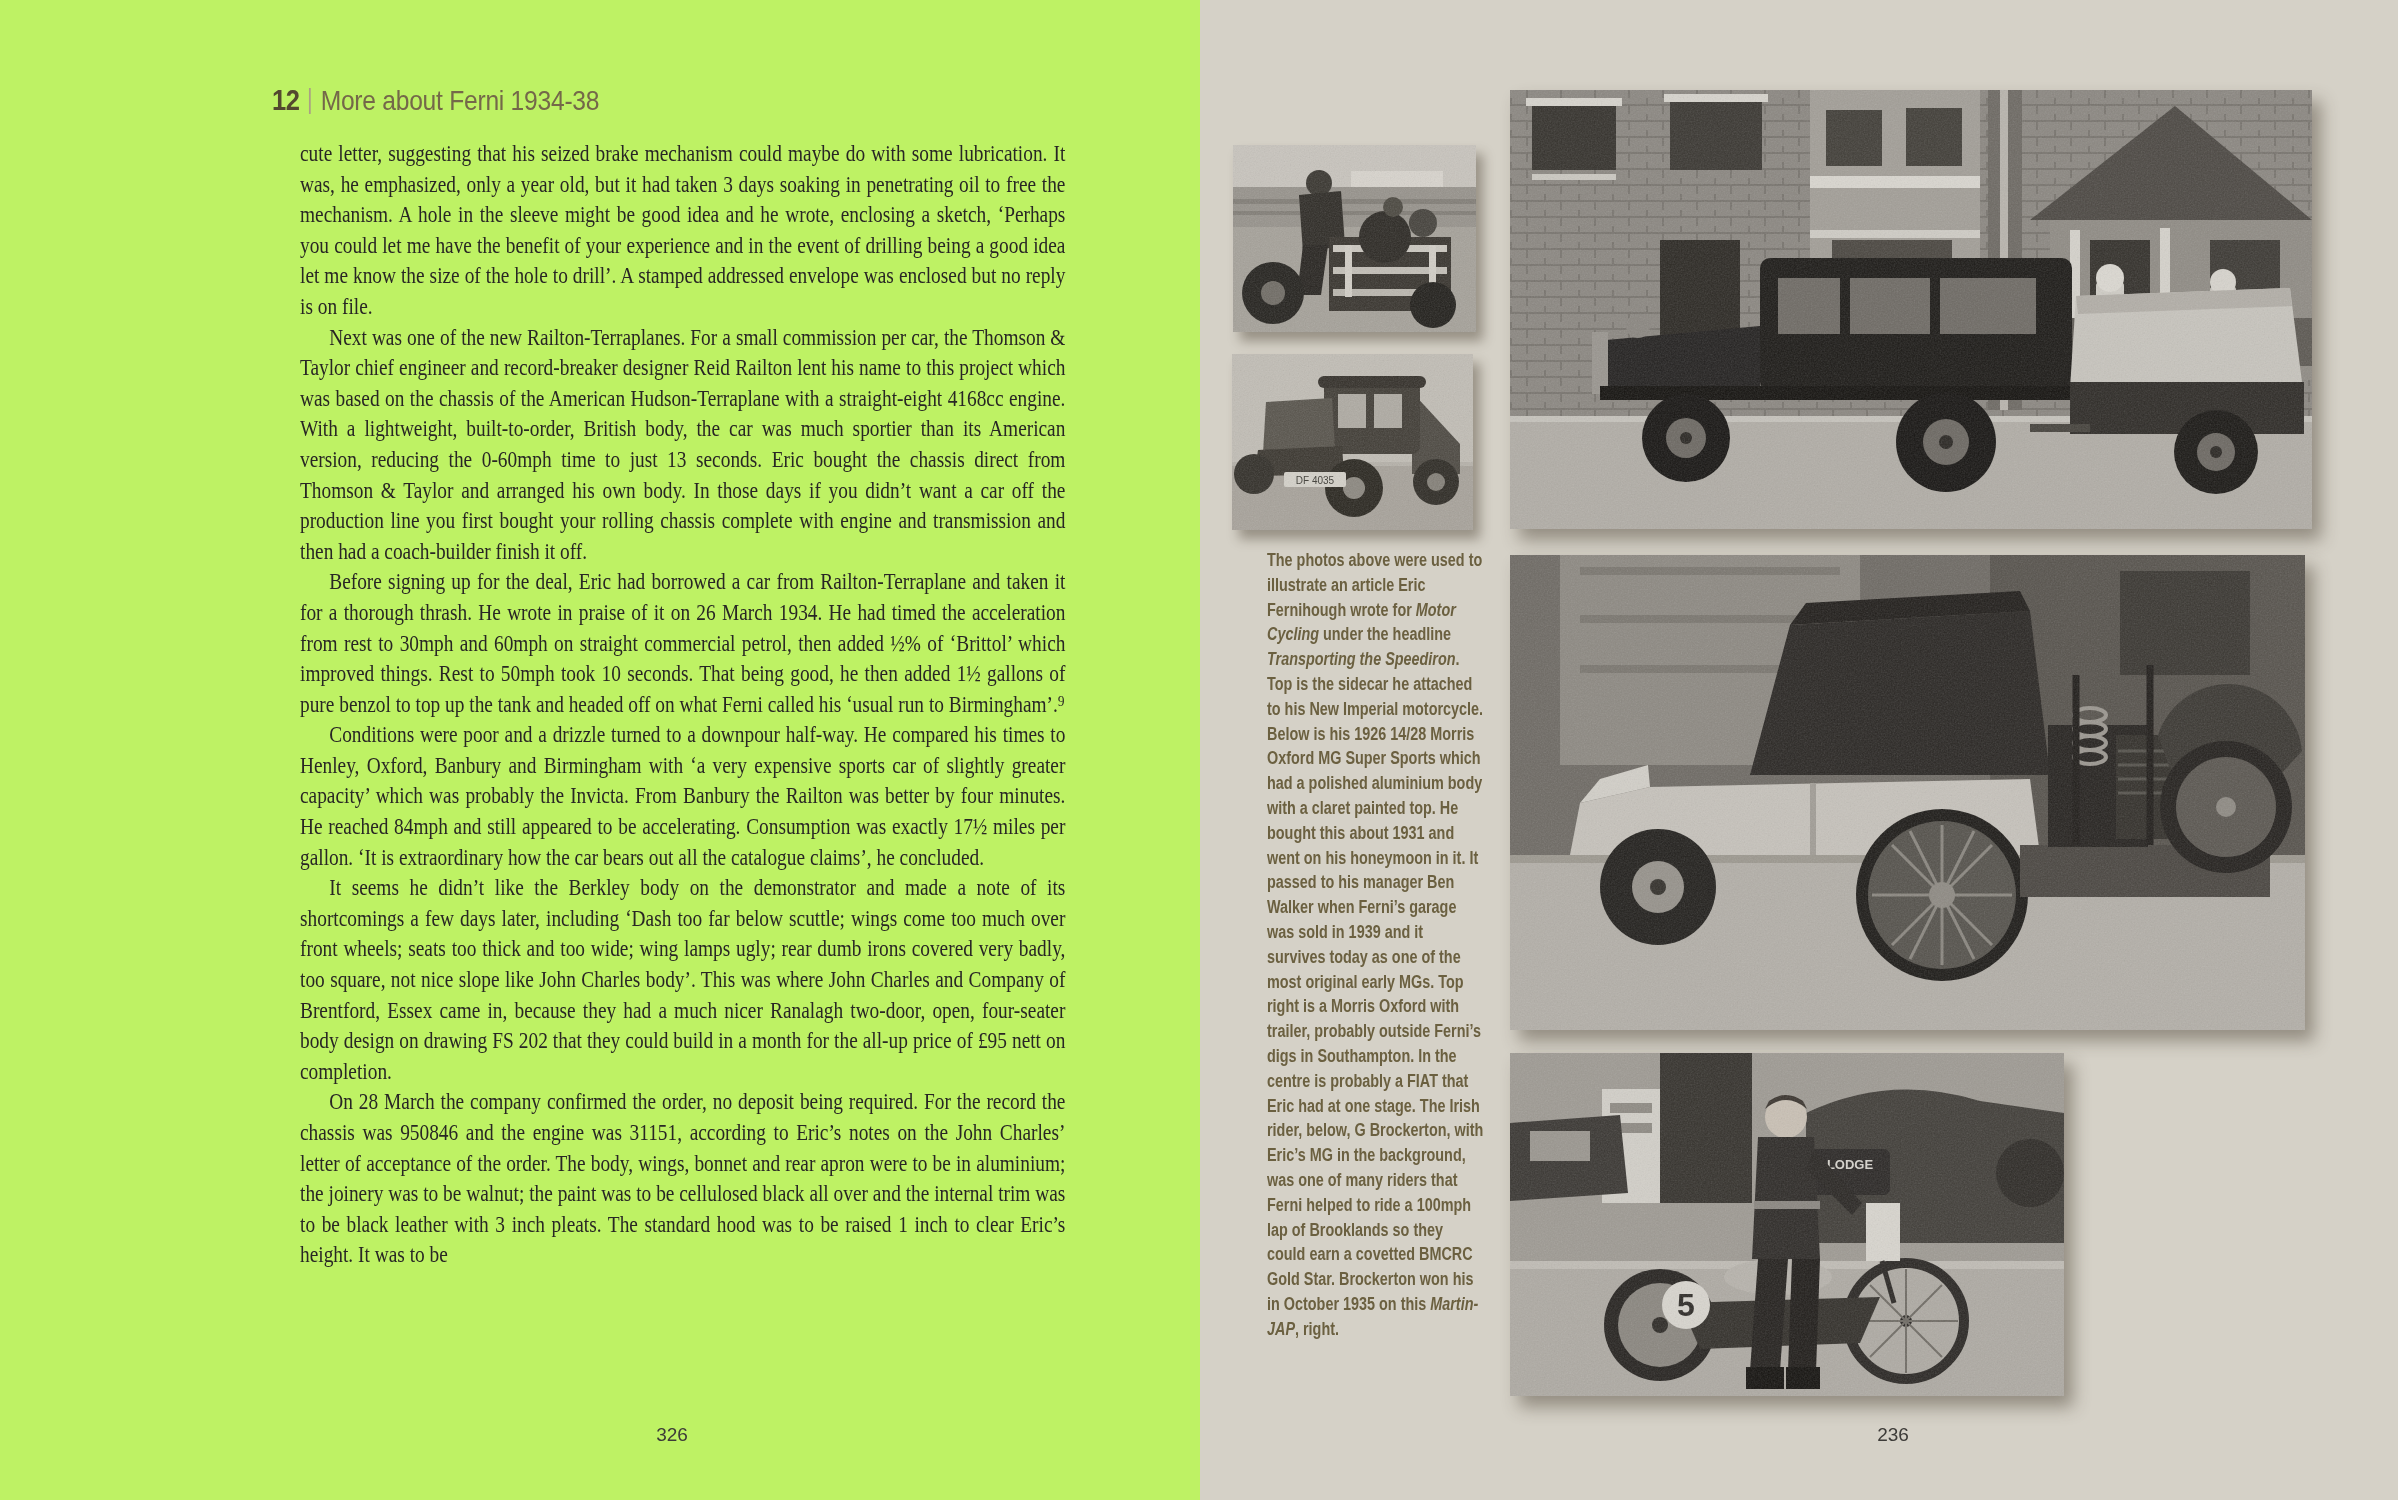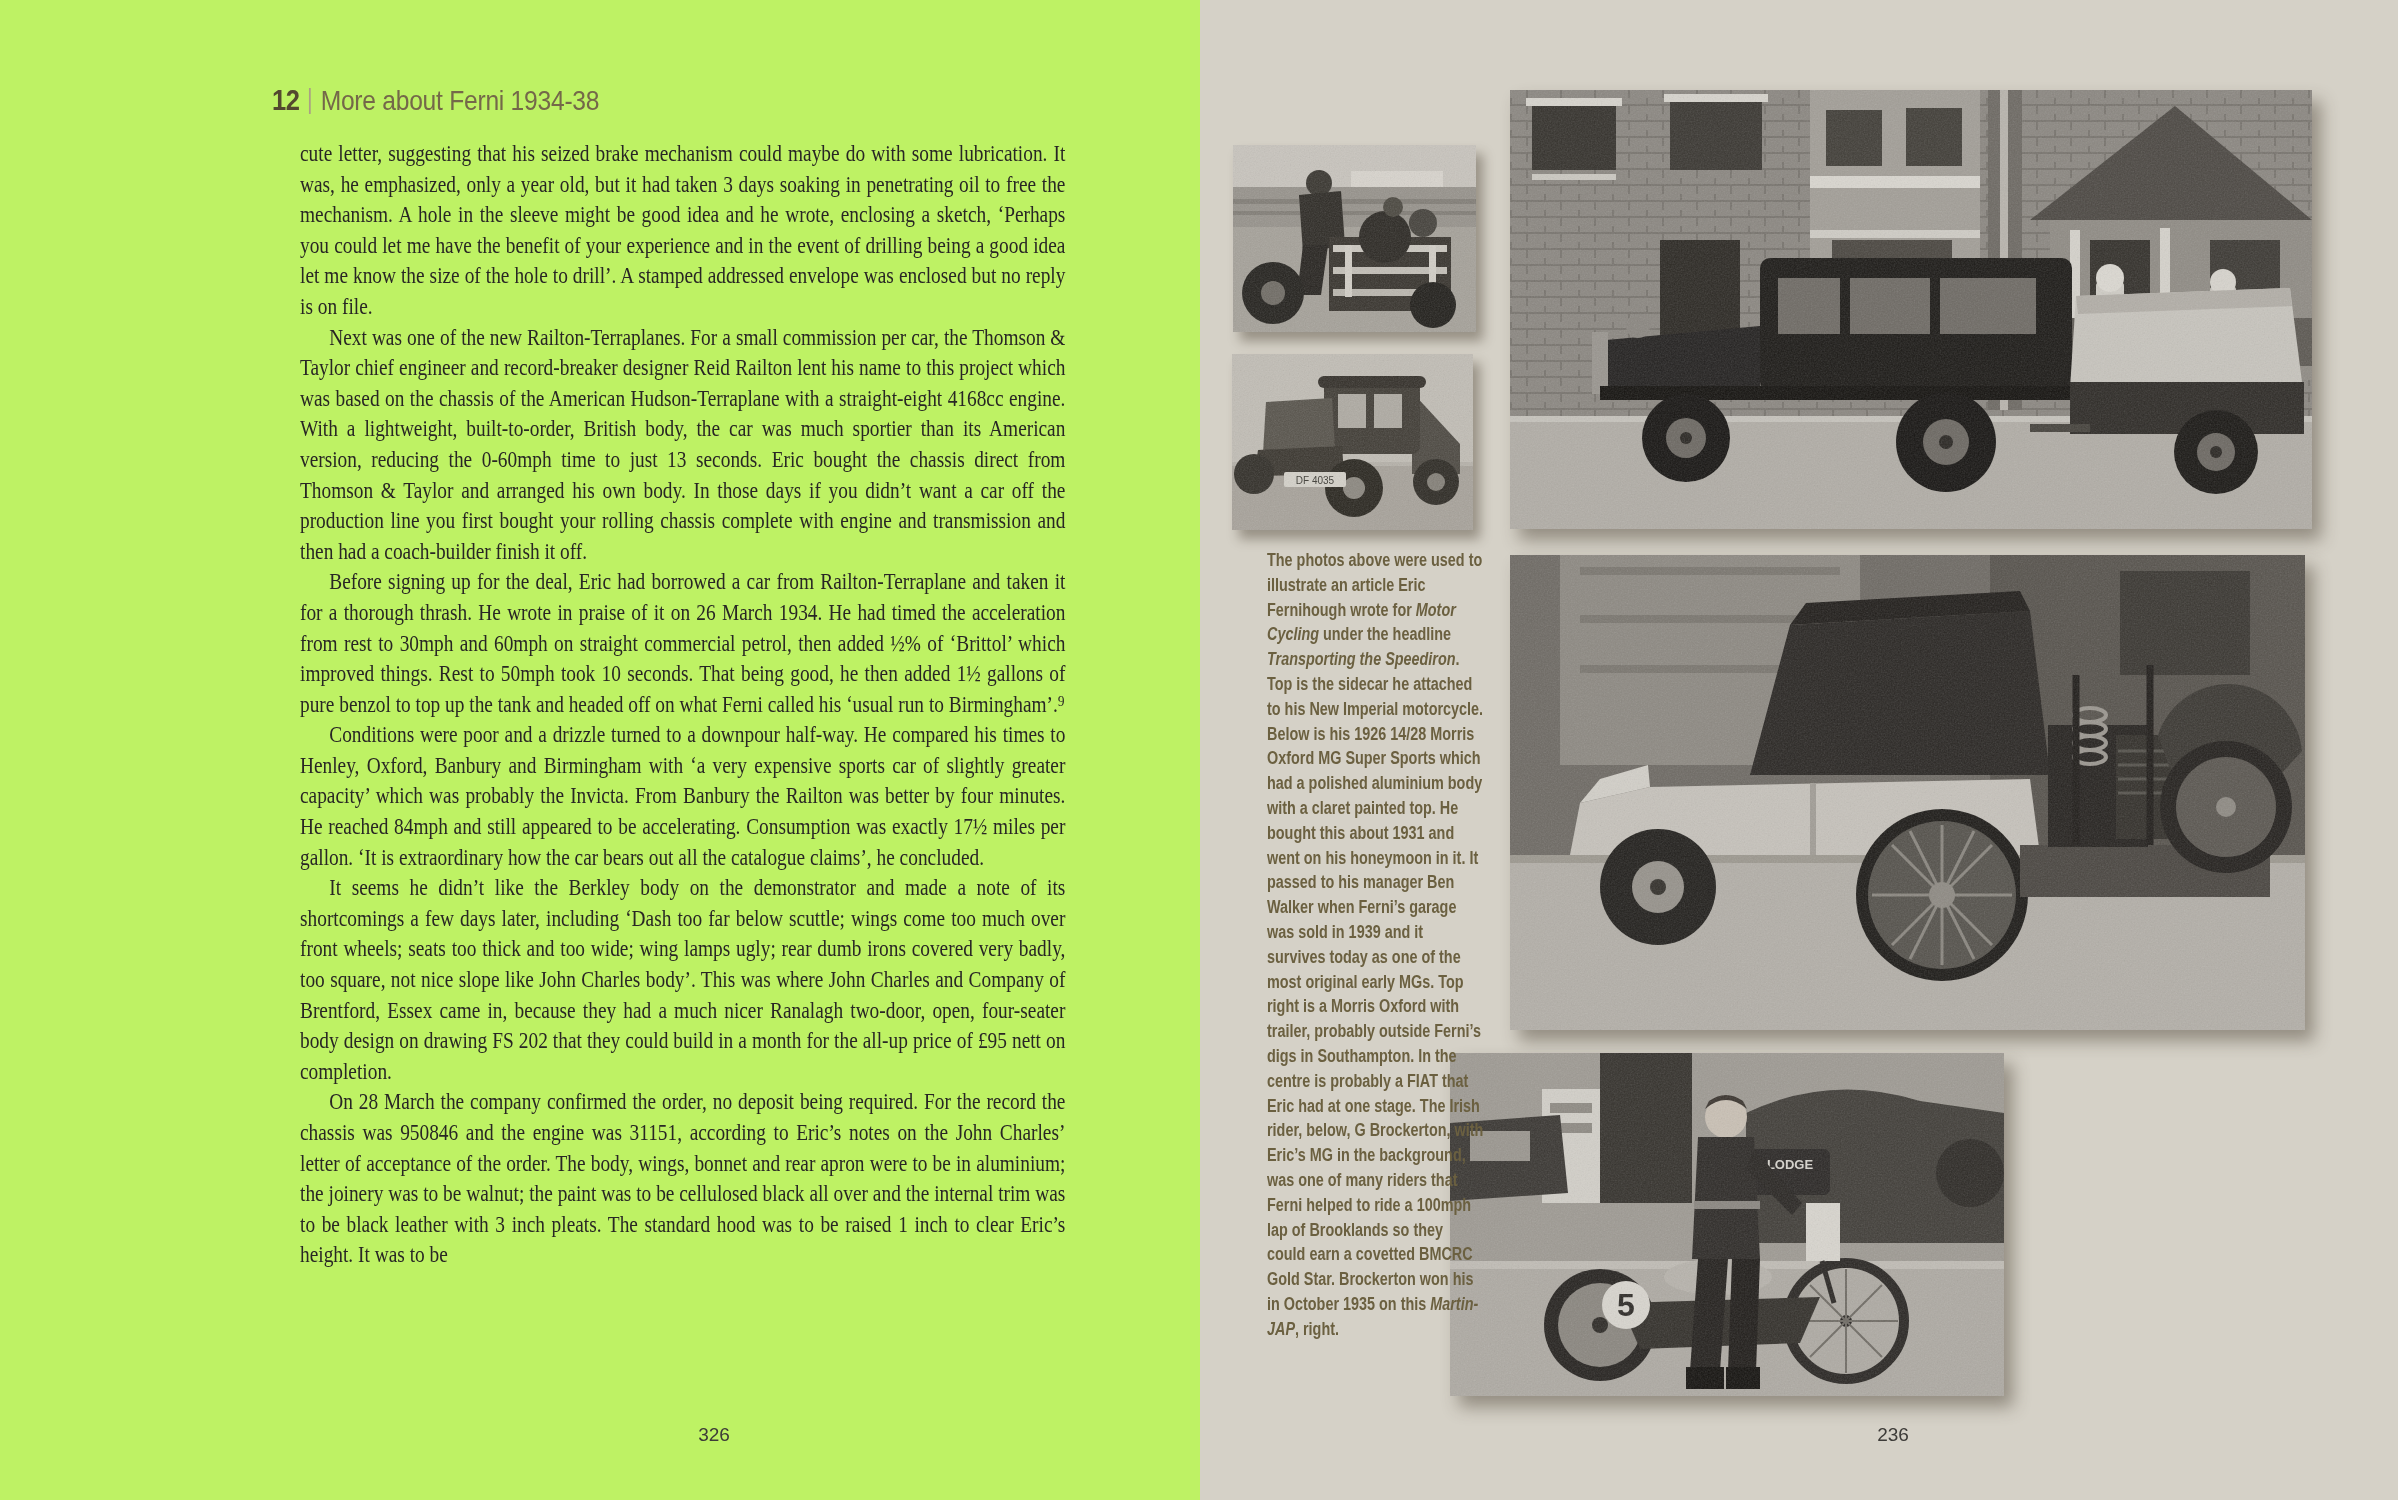--- a/index.html
+++ b/index.html
@@ -16,21 +16,21 @@
   .chapter-title{font-size:28px;font-weight:500;color:#746849;letter-spacing:-0.3px;}
 
   .body-text{position:absolute;left:300px;top:139px;width:890px;
       transform:scaleX(0.86);transform-origin:0 0;
       font-size:22.5px;line-height:30.6px;color:#282624;text-align:justify;}
   .body-text p{margin:0;text-indent:34px;}
   .body-text p.no-indent{text-indent:0;}
 
   .pagenum{position:absolute;font-family:"Liberation Sans","DejaVu Sans",sans-serif;
       font-size:19px;color:#3d3b38;width:120px;text-align:center;}
-  .pagenum.left{left:654px;top:1424px;}
+  .pagenum.left{left:612px;top:1424px;}
   .pagenum.right{left:1833px;top:1424px;}
 
   
   .photo{position:absolute;overflow:hidden;}
   .photo svg{display:block;}
   .shadow-big{box-shadow:9px 11px 16px rgba(60,50,35,0.42);}
   .shadow-small{box-shadow:7px 9px 11px rgba(60,50,35,0.40);}
 
   .caption{position:absolute;left:1267px;top:548px;width:272px;
       transform:scaleX(0.80);transform-origin:0 0;
@@ -260,21 +260,21 @@
       <line x1="640" y1="110" x2="640" y2="290" stroke="#201d1a" stroke-width="7"></line>
 
       <path d="M648 180 A74 74 0 0 1 792 196 L770 220 L660 214 Z" fill="#3b3833"></path>
       <circle cx="716" cy="252" r="66" fill="#24211e"></circle>
       <circle cx="716" cy="252" r="50" fill="#5b5751"></circle>
       <circle cx="716" cy="252" r="10" fill="#8e8a83"></circle>
       <rect width="795" height="475" filter="url(#g4)" opacity="0.20"></rect>
     </svg>
   </div>
 
-  <div class="photo shadow-big" style="left:1450px;top:1053px;width:554px;height:343px;">
+  <div class="photo shadow-big" style="left:1510px;top:1053px;width:554px;height:343px;">
     <svg width="554" height="343" viewBox="0 0 554 343" xmlns="http://www.w3.org/2000/svg">
       <defs>
         <filter id="g5">
             <feTurbulence type="fractalNoise" baseFrequency="0.7" numOctaves="2"></feTurbulence>
         <feColorMatrix type="saturate" values="0"></feColorMatrix>
           </filter>
       </defs>
       <rect width="554" height="343" fill="#9e9a93"></rect>
       <rect x="150" y="0" width="92" height="150" fill="#35322d"></rect>
       <rect x="92" y="36" width="58" height="114" fill="#d2cfc8"></rect>

